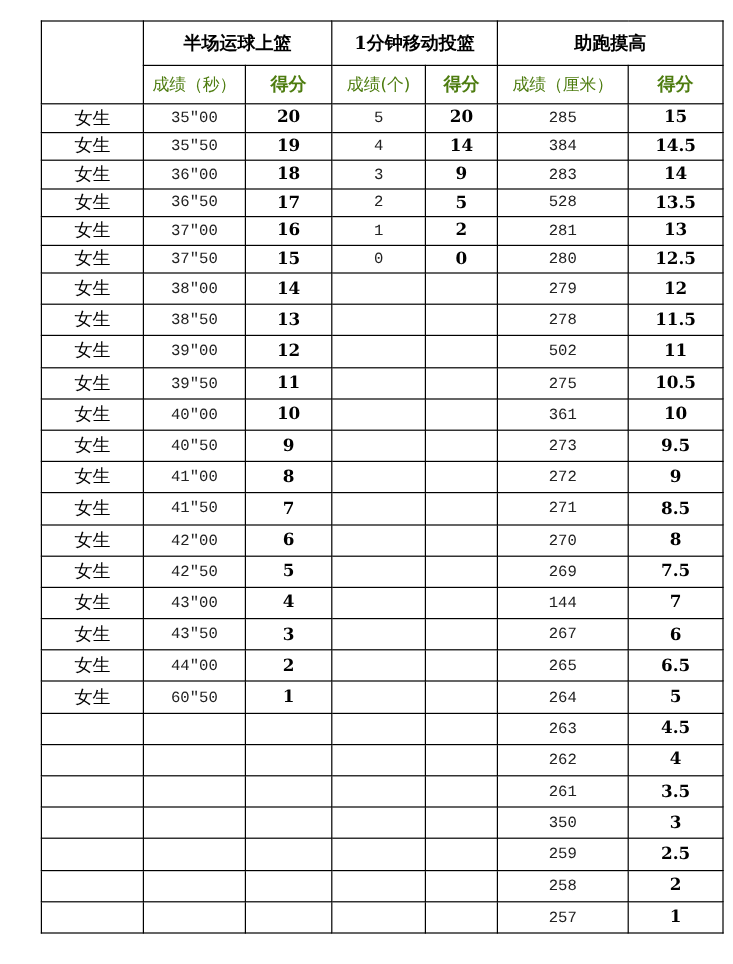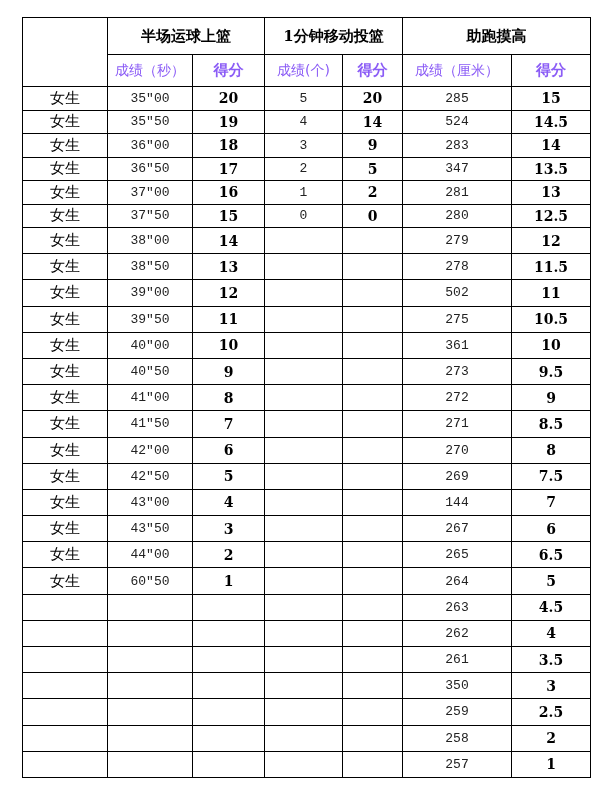--- a/index.html
+++ b/index.html
@@ -10,21 +10,21 @@
     body {
       width: 611px;
       height: 803px;
       position: relative;
       overflow: hidden;
       font-family: "DejaVu Sans", sans-serif;
       color: #000;
     }
     table.score {
       position: absolute;
-      left: 22px;
+      left: 34px;
       top: 17px;
       border-collapse: collapse;
       table-layout: fixed;
       width: 568px;
     }
     table.score td {
       border: 1.5px solid #000;
       text-align: center;
       vertical-align: middle;
       padding: 0;
@@ -37,21 +37,21 @@
     .r-tall td { height: 25.2px; }
     .group-head {
       font-family: "DejaVu Serif", serif;
       font-weight: bold;
       font-size: 15px;
     }
     .sub-head {
       font-family: "DejaVu Sans", sans-serif;
       font-size: 14px;
       font-weight: normal;
-      color: #8b5cf6;
+      color: #4d7c0f;
     }
     .sub-head.bold {
       font-family: "DejaVu Serif", serif;
       font-weight: bold;
       font-size: 15px;
     }
     .gender {
       font-family: "DejaVu Sans", sans-serif;
       font-size: 15px;
     }
@@ -102,39 +102,39 @@
         <td class="pts">20</td>
         <td class="val">285</td>
         <td class="pts">15</td>
       </tr>
       <tr class="r-short">
         <td class="gender">女生</td>
         <td class="val">35″50</td>
         <td class="pts">19</td>
         <td class="val">4</td>
         <td class="pts">14</td>
-        <td class="val">524</td>
+        <td class="val">384</td>
         <td class="pts">14.5</td>
       </tr>
       <tr class="r-short">
         <td class="gender">女生</td>
         <td class="val">36″00</td>
         <td class="pts">18</td>
         <td class="val">3</td>
         <td class="pts">9</td>
         <td class="val">283</td>
         <td class="pts">14</td>
       </tr>
       <tr class="r-short">
         <td class="gender">女生</td>
         <td class="val">36″50</td>
         <td class="pts">17</td>
         <td class="val">2</td>
         <td class="pts">5</td>
-        <td class="val">347</td>
+        <td class="val">528</td>
         <td class="pts">13.5</td>
       </tr>
       <tr class="r-short">
         <td class="gender">女生</td>
         <td class="val">37″00</td>
         <td class="pts">16</td>
         <td class="val">1</td>
         <td class="pts">2</td>
         <td class="val">281</td>
         <td class="pts">13</td>

